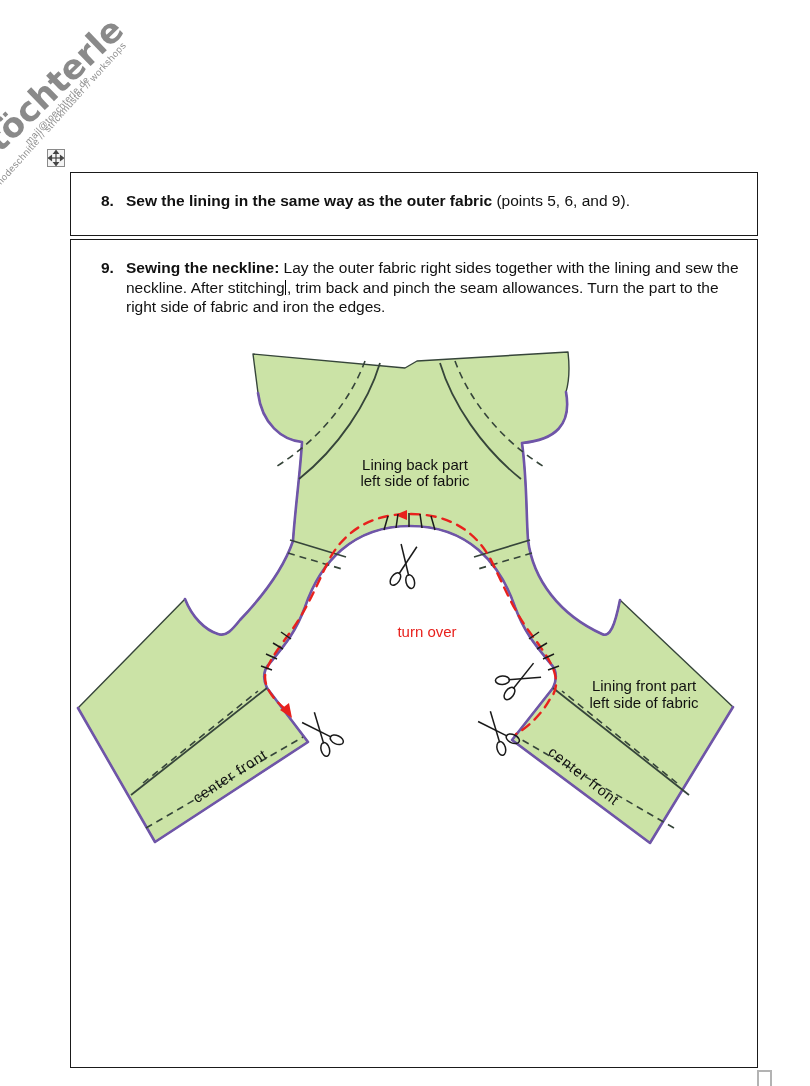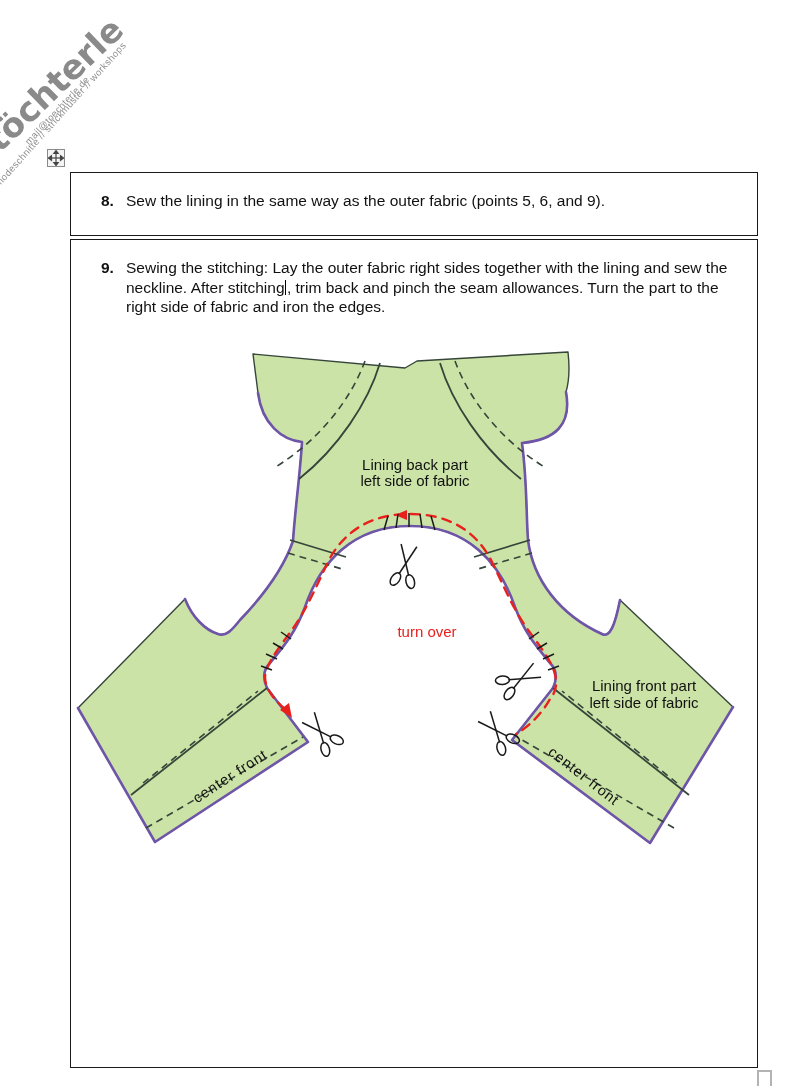--- a/index.html
+++ b/index.html
@@ -31,21 +31,21 @@
   
   .box { position:absolute; left:70px; width:688px; border:1.4px solid #1a1a1a;
          background:#fff; box-sizing:border-box; }
   .box-8 { top:172px; height:64px; }
   .box-9 { top:239px; height:829px; }
   .step { display:flex; padding:18px 10px 0 30px; font-size:15.5px; line-height:19.5px; }
   .step .num { width:25px; flex:0 0 25px; font-weight:bold; }
   .step .txt { width:628px; }
   .caret { display:inline-block; width:1.4px; height:15px; background:#000;
            vertical-align:-2px; margin:0 .5px; }
-  b { font-weight:normal; }
+  b { font-weight:bold; }
   
   .diagram { position:absolute; left:70px; top:330px; width:680px; height:535px; }
   .shape  { fill:var(--fabric,#cbe3a6); stroke:var(--line-dark,#36453a);
             stroke-width:1.4; stroke-linejoin:round; }
   .purple { fill:none; stroke:var(--edge-purple,#6f55a8); stroke-width:2.6;
             stroke-linecap:round; stroke-linejoin:round; }
   .sline  { fill:none; stroke:var(--line-dark,#36453a); stroke-width:1.8; }
   .dline  { fill:none; stroke:var(--line-dark,#36453a); stroke-width:1.6;
             stroke-dasharray:7 5; }
   .redln  { fill:none; stroke:var(--red,#e8211d); stroke-width:2.4;
@@ -89,21 +89,21 @@
   <div class="box box-8">
     <div class="step">
       <span class="num">8.</span>
       <span class="txt"><b>Sew the lining in the same way as the outer fabric</b><span> (points 5, 6, and 9).</span></span>
     </div>
   </div>
 
   <div class="box box-9">
     <div class="step">
       <span class="num">9.</span>
-      <span class="txt"><b>Sewing the stitching:</b><span> Lay the outer fabric right sides together with the lining and sew the neckline. After stitching</span><span class="caret"></span><span>, trim back and pinch the seam allowances. Turn the part to the right side of fabric and iron the edges.</span></span>
+      <span class="txt"><b>Sewing the neckline:</b><span> Lay the outer fabric right sides together with the lining and sew the neckline. After stitching</span><span class="caret"></span><span>, trim back and pinch the seam allowances. Turn the part to the right side of fabric and iron the edges.</span></span>
     </div>
   </div>
 
   <svg class="diagram" viewBox="70 330 680 535">
 
     <defs>
       <g id="scissors">
         <line class="sc" x1="-8" y1="-23" x2="5" y2="7"></line>
         <line class="sc" x1="8" y1="-23" x2="-5" y2="7"></line>
         <ellipse class="sc" cx="-7.5" cy="12.5" rx="4.2" ry="7" transform="rotate(25 -7.5 12.5)"></ellipse>

